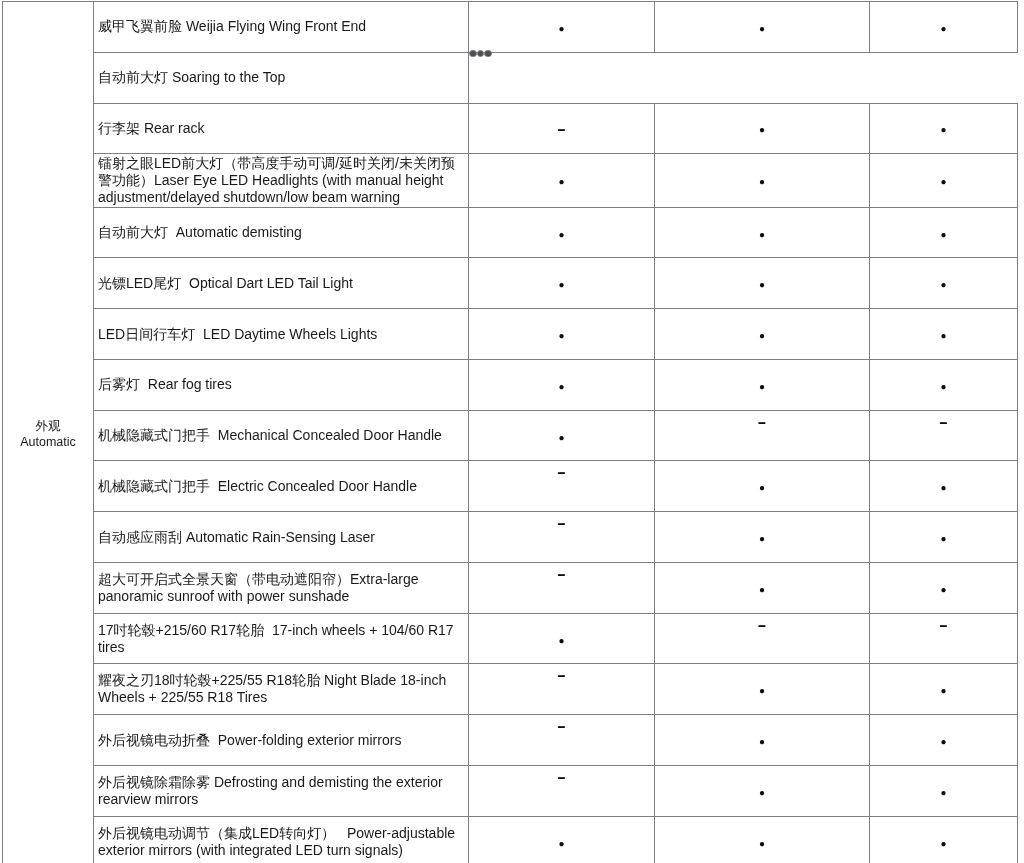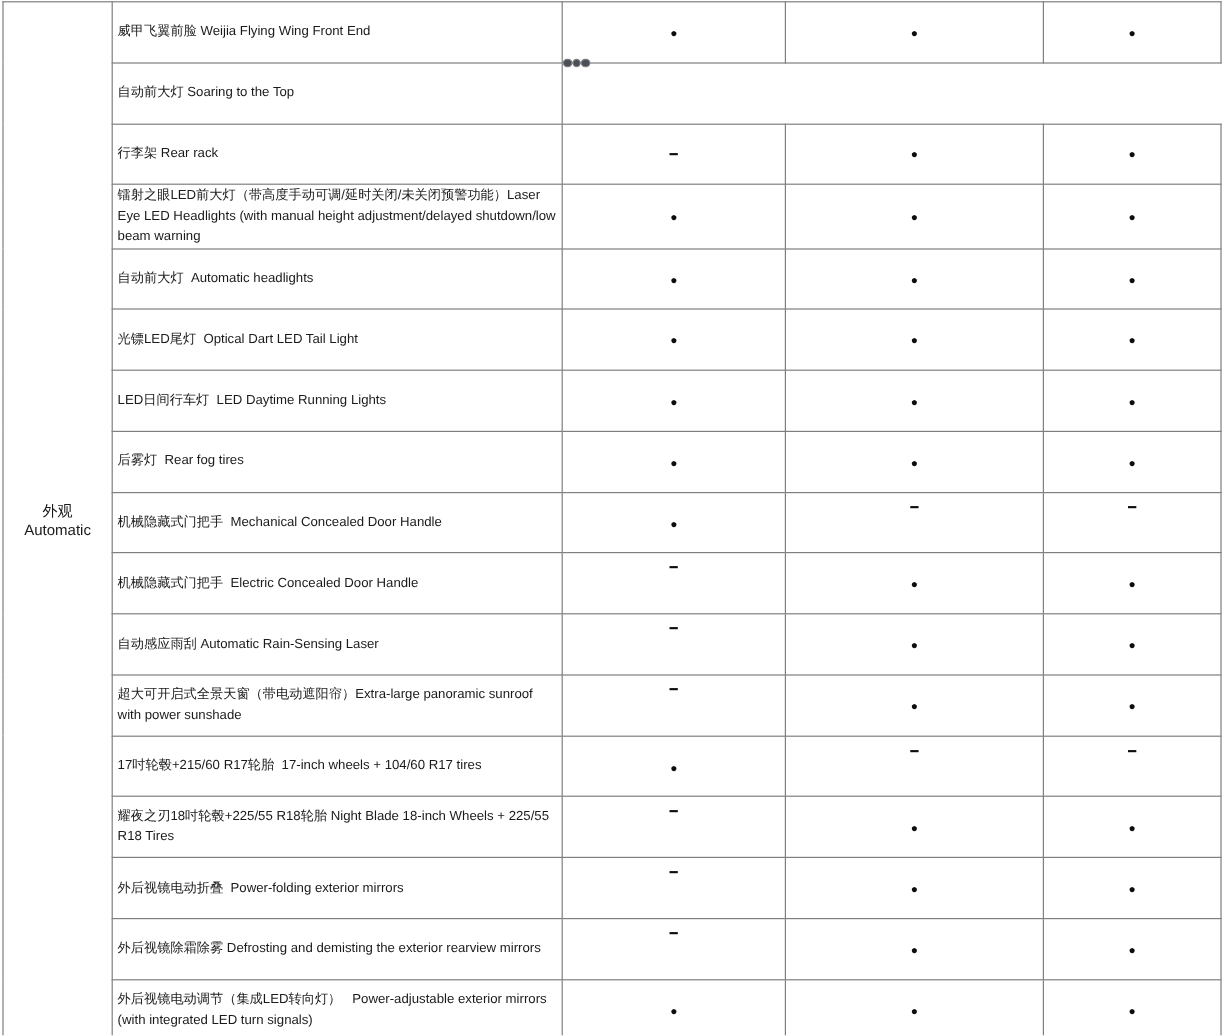--- a/index.html
+++ b/index.html
@@ -27,21 +27,21 @@
   table.spec tr { height: 50.76px; }
 
   .category-cell {
     text-align: center;
     vertical-align: middle;
     font-size: 12.5px;
     line-height: 16px;
     background: #fff;
   }
   .feature-cell {
-    font-size: 11px;
+    font-size: 14px;
     line-height: 16.8px;
     padding: 1px 3px 1px 4px;
     vertical-align: middle;
     white-space: pre-wrap;
     word-break: break-word;
     background: #fff;
   }
   .mark-cell {
     text-align: center;
     vertical-align: middle;
@@ -107,33 +107,33 @@
           <td class="mark-cell dot"><span class="glyph">●</span></td>
           <td class="mark-cell dot"><span class="glyph">●</span></td>
         </tr>
         <tr>
           <td class="feature-cell">镭射之眼LED前大灯（带高度手动可调/延时关闭/未关闭预警功能）Laser Eye LED Headlights (with manual height adjustment/delayed shutdown/low beam warning</td>
           <td class="mark-cell dot"><span class="glyph">●</span></td>
           <td class="mark-cell dot"><span class="glyph">●</span></td>
           <td class="mark-cell dot"><span class="glyph">●</span></td>
         </tr>
         <tr>
-          <td class="feature-cell">自动前大灯  Automatic headlights</td>
+          <td class="feature-cell">自动前大灯  Automatic demisting</td>
           <td class="mark-cell dot"><span class="glyph">●</span></td>
           <td class="mark-cell dot"><span class="glyph">●</span></td>
           <td class="mark-cell dot"><span class="glyph">●</span></td>
         </tr>
         <tr>
           <td class="feature-cell">光镖LED尾灯  Optical Dart LED Tail Light</td>
           <td class="mark-cell dot"><span class="glyph">●</span></td>
           <td class="mark-cell dot"><span class="glyph">●</span></td>
           <td class="mark-cell dot"><span class="glyph">●</span></td>
         </tr>
         <tr>
-          <td class="feature-cell">LED日间行车灯  LED Daytime Running Lights</td>
+          <td class="feature-cell">LED日间行车灯  LED Daytime Wheels Lights</td>
           <td class="mark-cell dot"><span class="glyph">●</span></td>
           <td class="mark-cell dot"><span class="glyph">●</span></td>
           <td class="mark-cell dot"><span class="glyph">●</span></td>
         </tr>
         <tr>
           <td class="feature-cell">后雾灯  Rear fog tires</td>
           <td class="mark-cell dot"><span class="glyph">●</span></td>
           <td class="mark-cell dot"><span class="glyph">●</span></td>
           <td class="mark-cell dot"><span class="glyph">●</span></td>
         </tr>

